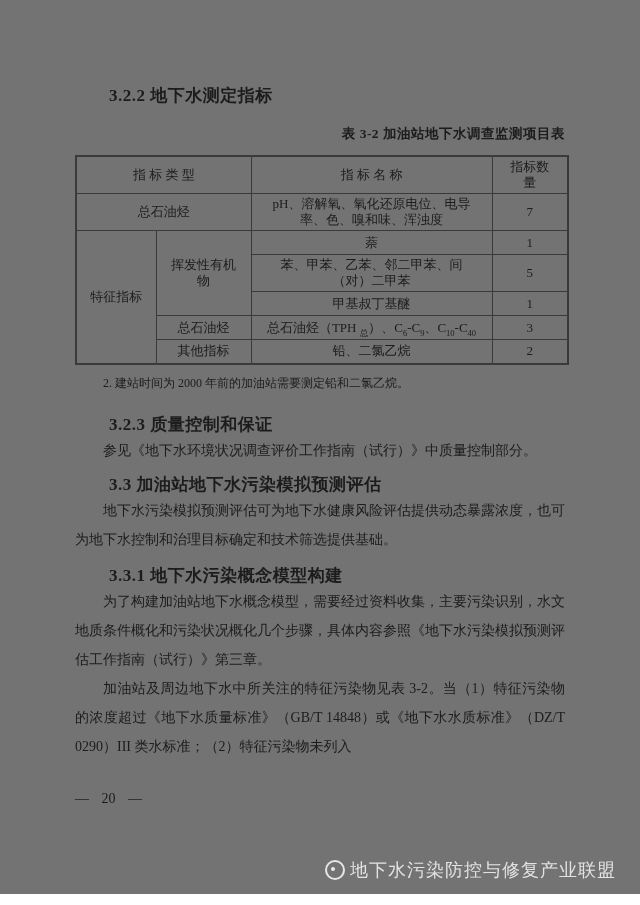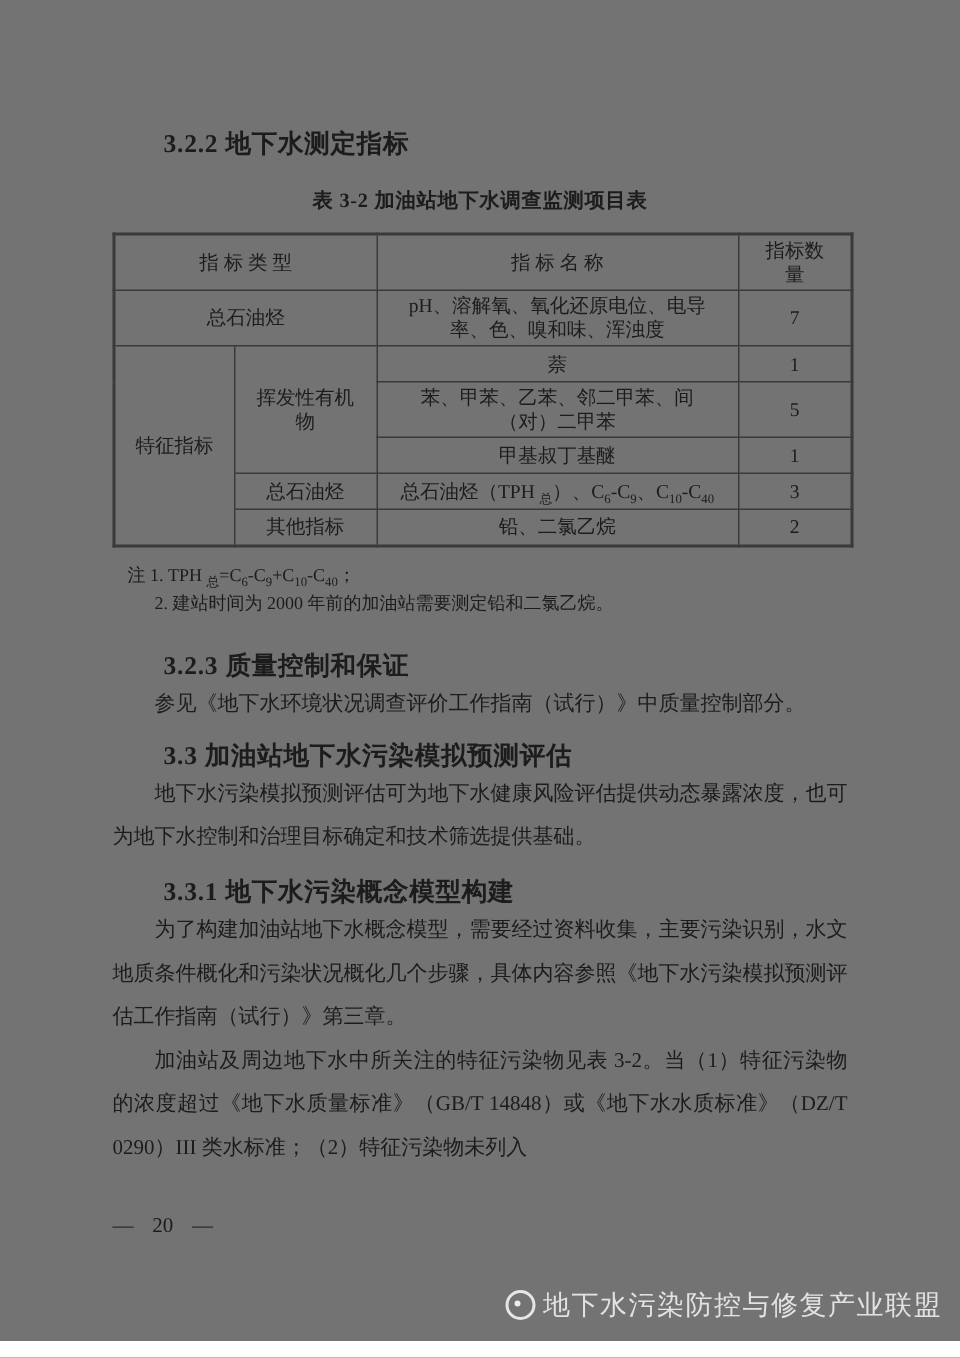--- a/index.html
+++ b/index.html
@@ -17,21 +17,21 @@
     font-size:17px;
     font-weight:bold;
     margin:0;
     text-indent:2em;
     letter-spacing:0.5px;
   }
   .h-323 { margin-top:20px; }
   .h-33  { margin-top:8px; }
   .h-331 { margin-top:10px; }
   .table-caption {
-    text-align:center;
+    text-align:right;
     font-weight:bold;
     font-size:13.5px;
     margin-top:18px;
     letter-spacing:0.5px;
   }
   table.monitoring {
     border-collapse:collapse;
     table-layout:fixed;
     width:100%;
     margin-top:12px;
@@ -63,21 +63,21 @@
   .p-33  { margin-top:9px;font-family:Liberation Serif, serif; }
   .p-331a{ margin-top:8px; }
   .p-331b{ margin-top:5px; }
   .page-number {
     margin-top:30px;
     font-size:14px;
     word-spacing:9px;
   }
   .footer-watermark {
     position:absolute;
-    right:12px; bottom:12px;
+    right:24px; bottom:12px;
     display:flex; align-items:center;
     color:#e2e2e2;
     font-size:18px;
     letter-spacing:1px;
     font-family:"Liberation Sans","DejaVu Sans",sans-serif;
   }
   .alliance-logo {
     width:20px; height:20px;
     border:2px solid #e6e6e6;
     border-radius:50%;
@@ -142,21 +142,20 @@
       </tr>
       <tr class="r-std">
         <td>其他指标</td>
         <td>铅、二氯乙烷</td>
         <td>2</td>
       </tr>
     </tbody>
   </table>
 
   <div class="note-block">
-    <div><span>注 1. TPH </span><sub>总</sub><span>=C</span><sub>6</sub><span>-C</span><sub>9</sub><span>+C</span><sub>10</sub><span>-C</span><sub>40</sub><span>；</span></div>
     <div class="note-line-2">2. 建站时间为 2000 年前的加油站需要测定铅和二氯乙烷。</div>
   </div>
 
   <h2 class="sec-heading h-323">3.2.3 质量控制和保证</h2>
   <p class="body p-323">参见《地下水环境状况调查评价工作指南（试行）》中质量控制部分。</p>
 
   <h2 class="sec-heading h-33">3.3 加油站地下水污染模拟预测评估</h2>
   <p class="body p-33">地下水污染模拟预测评估可为地下水健康风险评估提供动态暴露浓度，也可为地下水控制和治理目标确定和技术筛选提供基础。</p>
 
   <h2 class="sec-heading h-331">3.3.1 地下水污染概念模型构建</h2>

